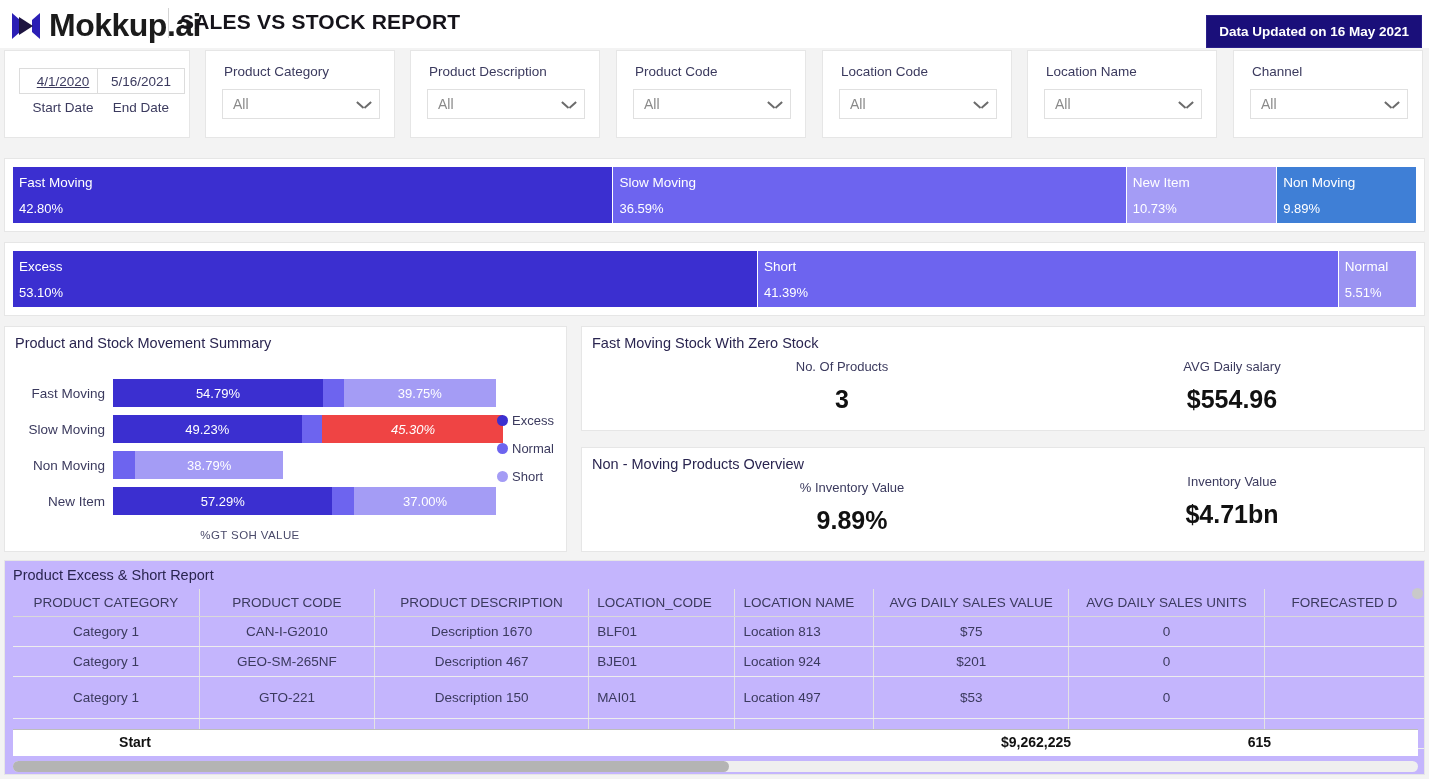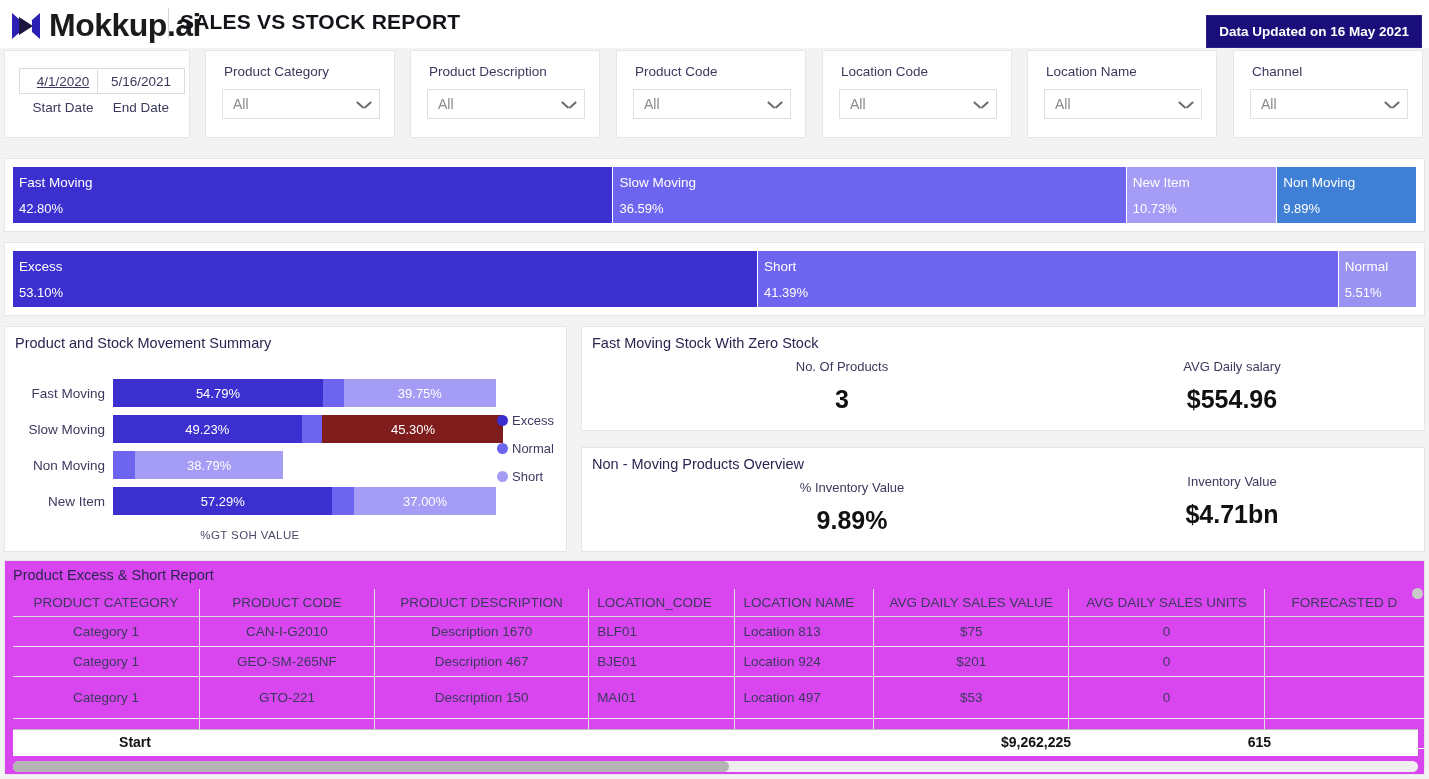--- a/index.html
+++ b/index.html
@@ -70,21 +70,21 @@
   .legend{position:absolute;}
   .leg-item{display:flex;align-items:center;gap:4px;margin-bottom:13px;}
   .leg-dot{width:11px;height:11px;border-radius:50%;flex:0 0 auto;}
   .leg-txt{font-size:13px;color:#3b3a5e;}
 
   
   .kpi-label{position:absolute;font-size:13px;color:#3b3a5e;text-align:center;}
   .kpi-value{position:absolute;font-size:25px;font-weight:bold;color:#111111;text-align:center;}
 
   
-  .tbl-wrap{position:absolute;left:4px;top:560px;width:1421px;height:215px;background:#d946ef;border:1px solid #e6e6e6;box-sizing:border-box;overflow:hidden;}
+  .tbl-wrap{position:absolute;left:4px;top:560px;width:1421px;height:215px;background:#c4b5fd;border:1px solid #e6e6e6;box-sizing:border-box;overflow:hidden;}
   .tbl-title{position:absolute;left:8px;top:6px;font-size:14.5px;color:#2a2550;}
   table{position:absolute;left:8px;top:28px;border-collapse:collapse;table-layout:fixed;}
   th{
     font-size:13.5px;font-weight:normal;color:#3b3a5e;padding:6px 8px;
     border-bottom:1px solid #d9d9d9;white-space:nowrap;vertical-align:bottom;
   }
   td{font-size:13.5px;color:#3b3a5e;padding:7px 8px;border-bottom:1px solid #ededed;white-space:nowrap;}
   .c-center{text-align:center;}
   .c-left{text-align:left;}
   .vsep{border-left:1px solid #e3e3e3;}
@@ -222,21 +222,21 @@
             <div class="bseg" style="width: 209.846px; background: rgb(59, 47, 208);">54.79%</div>
             <div class="bseg" style="width: 20.9118px; background: rgb(109, 100, 239);"></div>
             <div class="bseg" style="width: 152.243px; background: rgb(164, 156, 245);">39.75%</div>
           </div>
         </div>
         <div class="bar-row" style="top: 36px;">
           <div class="bar-cat">Slow Moving</div>
           <div class="bar-track">
             <div class="bseg" style="width: 188.551px; background: rgb(59, 47, 208);">49.23%</div>
             <div class="bseg" style="width: 20.9501px; background: rgb(109, 100, 239);"></div>
-            <div class="bseg" style="width: 181px; background: #7f1d1d;">45.30%</div>
+            <div class="bseg" style="width: 181px; background: #ef4444; font-style: italic;">45.30%</div>
           </div>
         </div>
         <div class="bar-row" style="top: 72px;">
           <div class="bar-cat">Non Moving</div>
           <div class="bar-track">
             <div class="bseg" style="width: 21.8693px; background: rgb(109, 100, 239);"></div>
             <div class="bseg" style="width: 148.566px; background: rgb(164, 156, 245);">38.79%</div>
           </div>
         </div>
         <div class="bar-row" style="top: 108px;">

